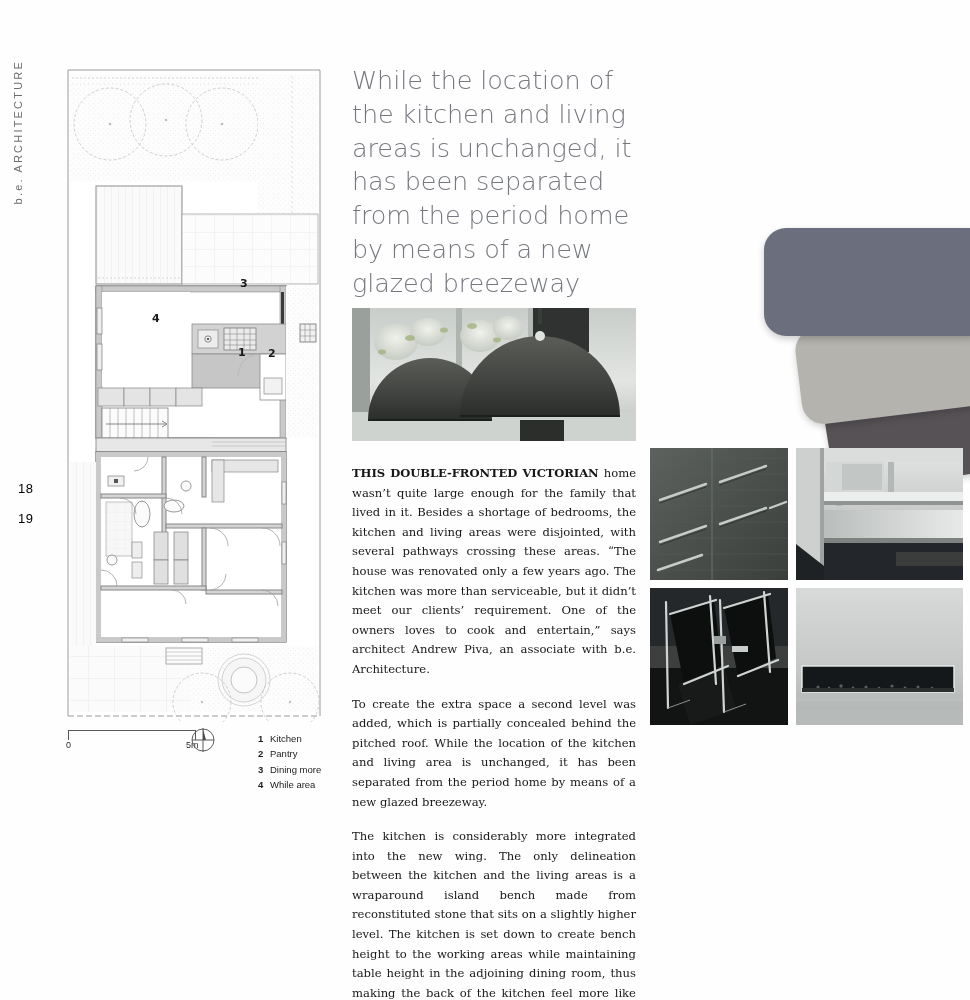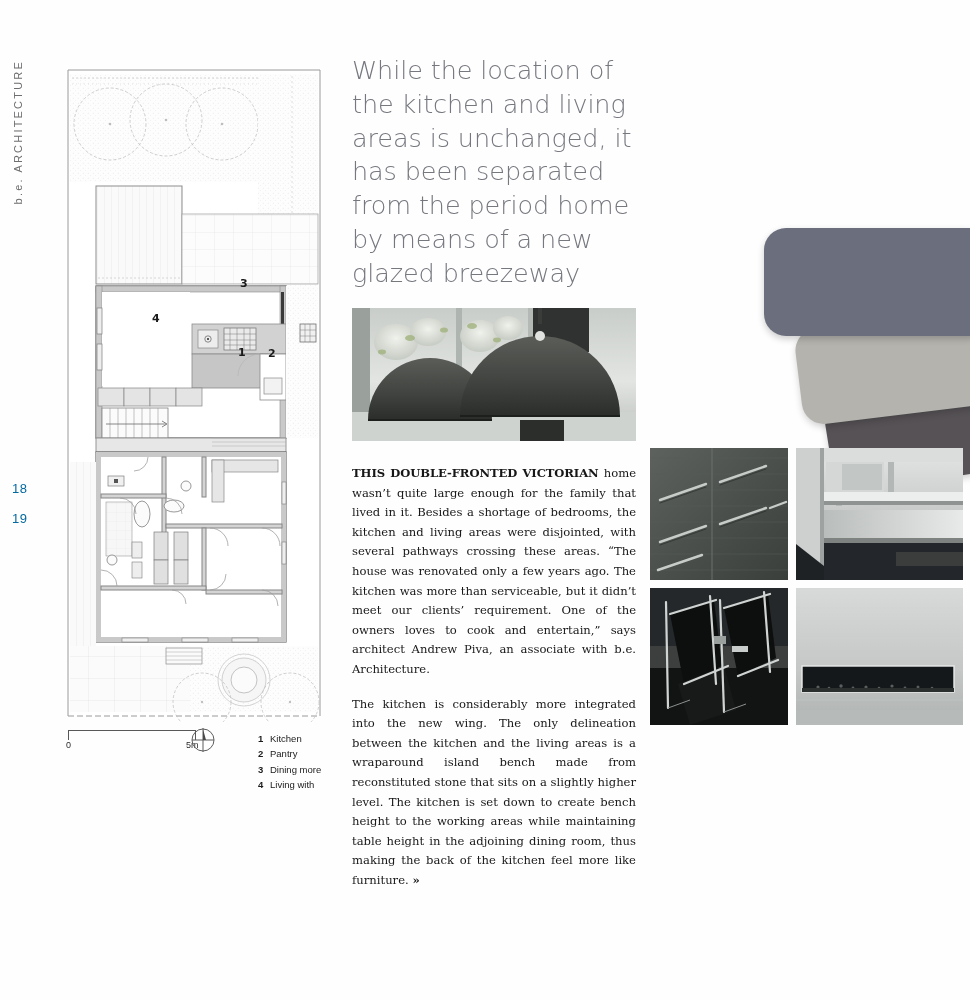--- a/index.html
+++ b/index.html
@@ -29,23 +29,23 @@
     font-size: 11px;
     letter-spacing: 2.2px;
     color: #6e6e70;
     writing-mode: vertical-rl;
     transform: rotate(180deg);
     white-space: nowrap;
     font-family: "Liberation Sans", sans-serif;
   }
   .folio {
     position: absolute;
-    left: 12px;
+    left: 18px;
     font-size: 13px;
-    color: #0369a1;
+    color: #000000;
     letter-spacing: .5px;
   }
   .folio.a { top: 481px; }
   .folio.b { top: 511px; }
 
   
   .plan {
     position: absolute;
     left: 62px;
     top: 62px;
@@ -99,21 +99,21 @@
   }
   .legend-num {
     width: 12px;
     font-weight: bold;
   }
 
   
   .pullquote {
     position: absolute;
     left: 352px;
-    top: 54px;
+    top: 64px;
     width: 292px;
     font-size: 25.5px;
     line-height: 33.8px;
     color: #76787f;
     letter-spacing: -0.1px;
     font-family: "DejaVu Sans", sans-serif;
     font-weight: 300;
   }
 
   
@@ -427,21 +427,21 @@
     <div class="legend-row">
       <span class="legend-num">2</span>
       <span>Pantry</span>
     </div>
     <div class="legend-row">
       <span class="legend-num">3</span>
       <span>Dining more</span>
     </div>
     <div class="legend-row">
       <span class="legend-num">4</span>
-      <span>Living with</span>
+      <span>While area</span>
     </div>
   </div>
 
   <div class="pullquote">While the location of the kitchen and living areas is unchanged, it has been separated from the period home by means of a new glazed breezeway</div>
 
   <div class="photo-top">
     <svg width="284" height="133" viewBox="0 0 284 133">
       <defs>
         <linearGradient id="winbg" x1="0" y1="0" x2="0" y2="1">
           <stop offset="0%" stop-color="#c9cdc9"></stop>
@@ -489,20 +489,21 @@
       <path d="M108 108 A80 80 0 0 1 268 108 Z" fill="url(#dome)"></path>
       <path d="M108 108 H268" stroke="#1d1f1c" stroke-width="2"></path>
 
       <rect x="186" y="0" width="4" height="16" fill="#3a3c39"></rect>
       <circle cx="188" cy="28" r="5" fill="#dfe2de"></circle>
     </svg>
   </div>
 
   <div class="body-col">
     <p><span class="lead-in">THIS DOUBLE-FRONTED VICTORIAN</span><span> home wasn’t quite large enough for the family that lived in it. Besides a shortage of bedrooms, the kitchen and living areas were disjointed, with several pathways crossing these areas. “The house was renovated only a few years ago. The kitchen was more than serviceable, but it didn’t meet our clients’ requirement. One of the owners loves to cook and entertain,” says architect Andrew Piva, an associate with b.e. Architecture.</span></p>
+    <p>To create the extra space a second level was added, which is partially concealed behind the pitched roof. While the location of the kitchen and living area is unchanged, it has been separated from the period home by means of a new glazed breezeway.</p>
     <p class="last"><span>The kitchen is considerably more integrated into the new wing. The only delineation between the kitchen and the living areas is a wraparound island bench made from reconstituted stone that sits on a slightly higher level. The kitchen is set down to create bench height to the working areas while maintaining table height in the adjoining dining room, thus making the back of the kitchen feel more like furniture. </span><span class="more">»</span></p>
   </div>
 
   <div class="swatches">
     <div class="swatch sw3"></div>
     <div class="swatch sw2"></div>
     <div class="swatch sw1"></div>
   </div>
 
   <div class="grid">

